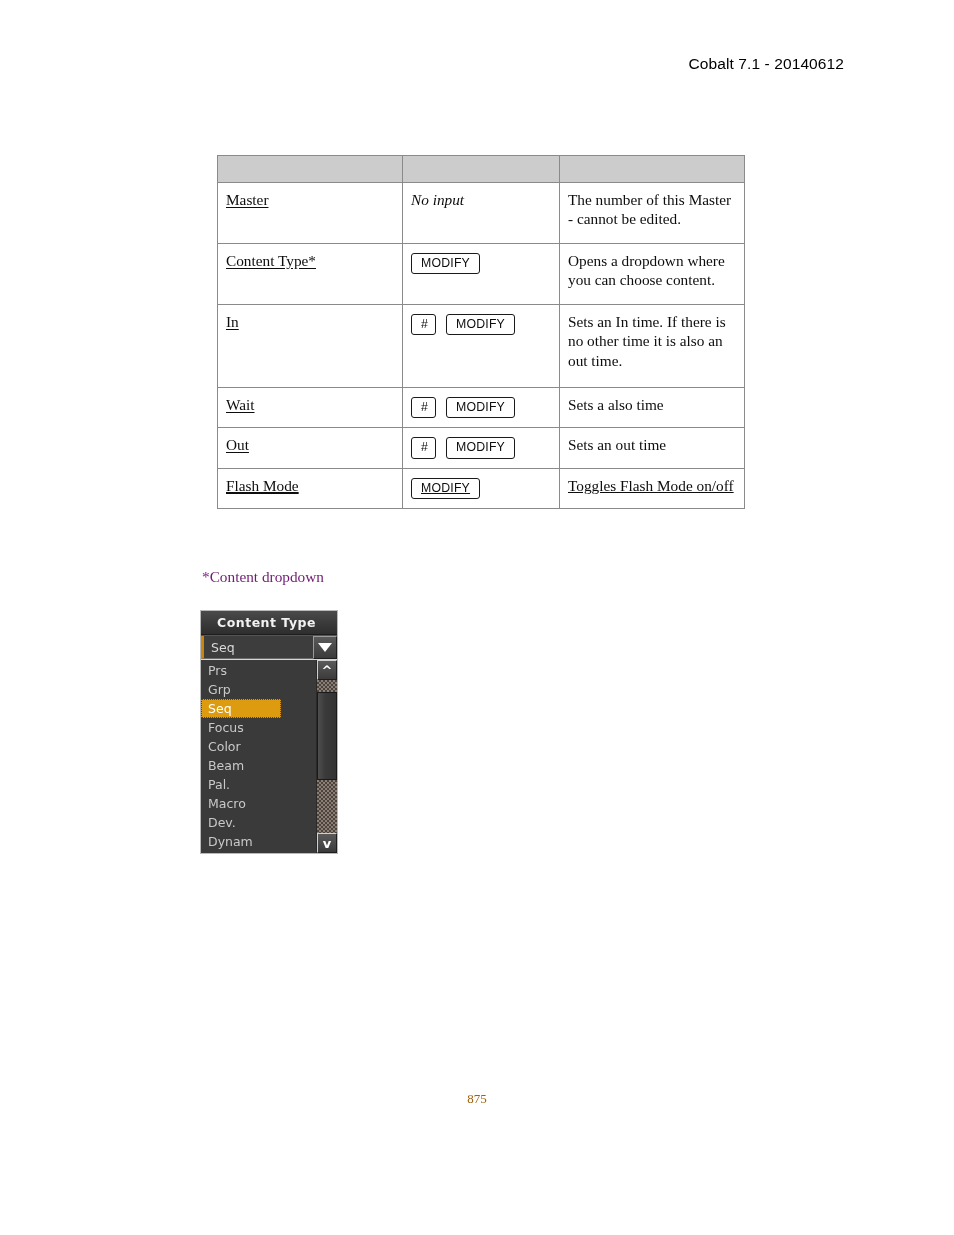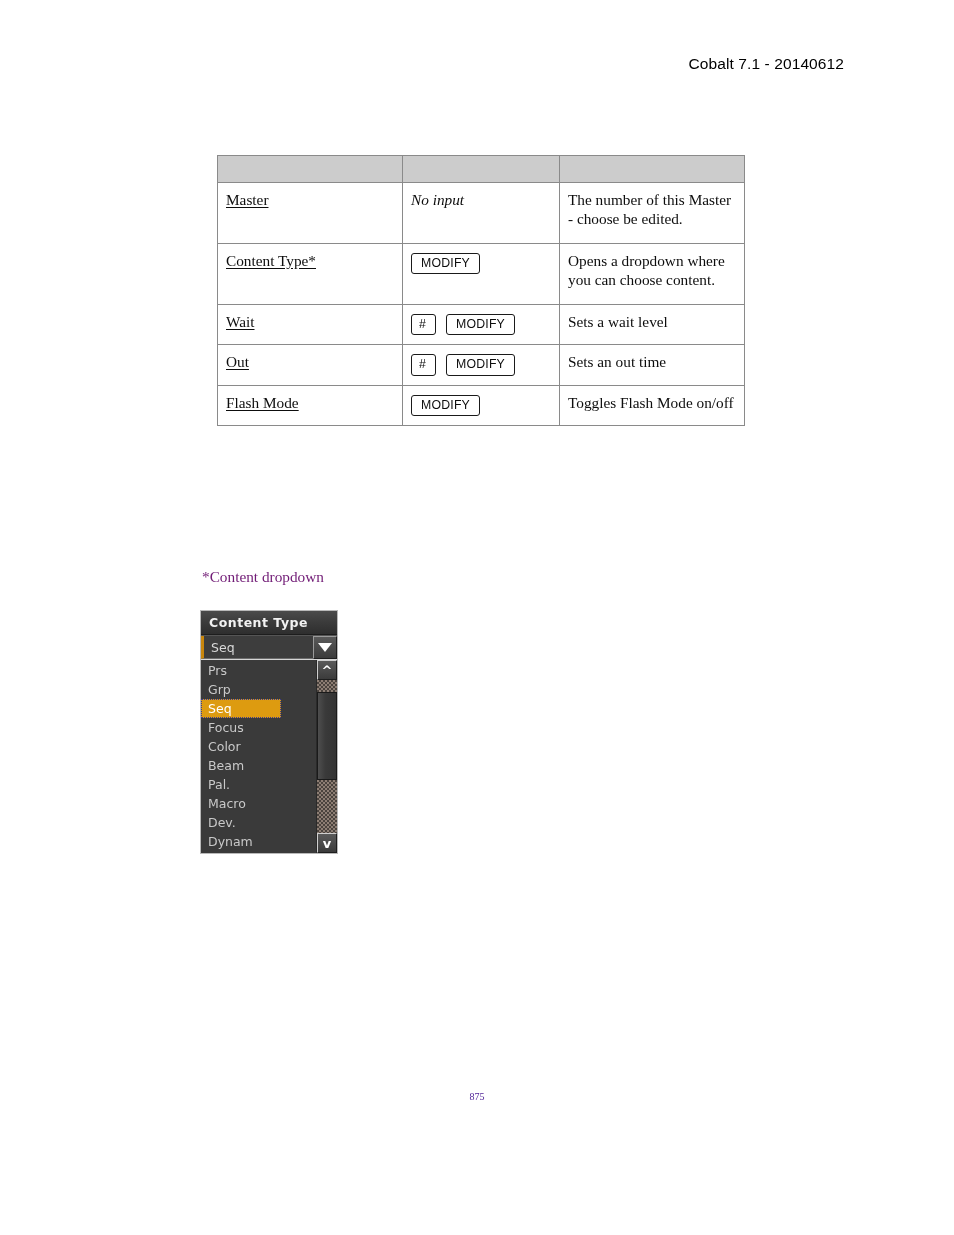--- a/index.html
+++ b/index.html
@@ -69,41 +69,41 @@
   .cell-desc { white-space: normal; }
   .cell-noinput { white-space: nowrap; font-style: italic; }
 
   
   .r-master td   { height: 44px; }
   .r-ctype td    { height: 44px; }
   .r-content td  { height: 66px; }
   .r-in td       { height: 66px; }
   .r-wait td     { height: 22px; }
   .r-out td      { height: 22px; }
-  .r-fmode td    { height: 22px; }
+  .r-fmode td    { height: 22px; text-decoration: underline; }
   .r-flevel td   { height: 44px; }
 
   
   .btn-group {
     display: flex;
     align-items: center;
     gap: 10px;
     padding-top: 2px;
   }
   .ui-btn {
     display: inline-block;
     border: 1.4px solid #1a1a1a;
     border-radius: 3px;
     background: #ffffff;
     font-family: "Liberation Sans", "DejaVu Sans", sans-serif;
     font-size: 12.3px;
     line-height: 1;
     color: #0d0d0d;
     padding: 3px 7px 4px 7px;
-    text-align: left;
+    text-align: right;
     letter-spacing: 0.2px;
   }
   .ui-btn.hash {
     padding: 3px 7px 4px 7px;
     min-width: 9px;
   }
   .ui-btn.modify {
     padding: 3px 9px 4px 9px;
   }
 
@@ -129,21 +129,21 @@
     box-sizing: border-box;
     font-family: "DejaVu Sans", "Liberation Sans", sans-serif;
     overflow: hidden;
   }
   .dd-titlebar {
     height: 24px;
     background: linear-gradient(to bottom, #4b4b4b 0%, #3c3c3c 45%, #2e2e2e 100%);
     border-bottom: 1px solid #1d1d1d;
     display: flex;
     align-items: center;
-    padding-left: 8px;
+    padding-left: 16px;
     box-sizing: border-box;
   }
   .dd-title {
     color: #f2f2f2;
     font-size: 12.5px;
     font-weight: bold;
     letter-spacing: 0.5px;
     font-family: "DejaVu Sans", "Liberation Sans", sans-serif;
   }
   .dd-valuerow {
@@ -262,22 +262,22 @@
   }
 
   
   .page-number {
     position: absolute;
     left: 0;
     right: 0;
     top: 1091px;
     text-align: center;
     font-family: "Liberation Serif", "DejaVu Serif", serif;
-    font-size: 10px;
-    color: #4c1d95;
+    font-size: 13px;
+    color: #a16207;
   }
 </style>
 </head>
 <body>
 
 <div class="page-header">Cobalt 7.1 - 20140612</div>
 
 <table class="spec-table">
   <colgroup>
     <col class="col-a">
@@ -297,48 +297,60 @@
         </td>
     </tr>
 
     <tr class="r-master">
       <td>
         <span class="term">Master</span>
       </td>
       <td>
         <span class="cell-noinput">No input</span>
       </td>
-      <td class="cell-desc">The number of this Master - choose be edited.</td>
+      <td class="cell-desc">The number of this Master - cannot be edited.</td>
     </tr>
 
     <tr class="r-ctype">
       <td>
         <span class="term">Content Type*</span>
       </td>
       <td>
         <div class="btn-group">
           <span class="ui-btn modify">MODIFY</span>
         </div>
       </td>
       <td class="cell-desc">Opens a dropdown where you can choose content.</td>
     </tr>
 
 
-
-    <tr class="r-wait">
-      <td>
-        <span class="term">Wait</span>
+    <tr class="r-in">
+      <td>
+        <span class="term">In</span>
       </td>
       <td>
         <div class="btn-group">
           <span class="ui-btn hash">#</span>
           <span class="ui-btn modify">MODIFY</span>
         </div>
       </td>
-      <td class="cell-desc">Sets a wait level</td>
+      <td class="cell-desc">Sets an In time. If there is no other time it is also an out time.</td>
+    </tr>
+
+    <tr class="r-wait">
+      <td>
+        <span class="term">Wait</span>
+      </td>
+      <td>
+        <div class="btn-group">
+          <span class="ui-btn hash">#</span>
+          <span class="ui-btn modify">MODIFY</span>
+        </div>
+      </td>
+      <td class="cell-desc">Sets a also time</td>
     </tr>
 
     <tr class="r-out">
       <td>
         <span class="term">Out</span>
       </td>
       <td>
         <div class="btn-group">
           <span class="ui-btn hash">#</span>
           <span class="ui-btn modify">MODIFY</span>

